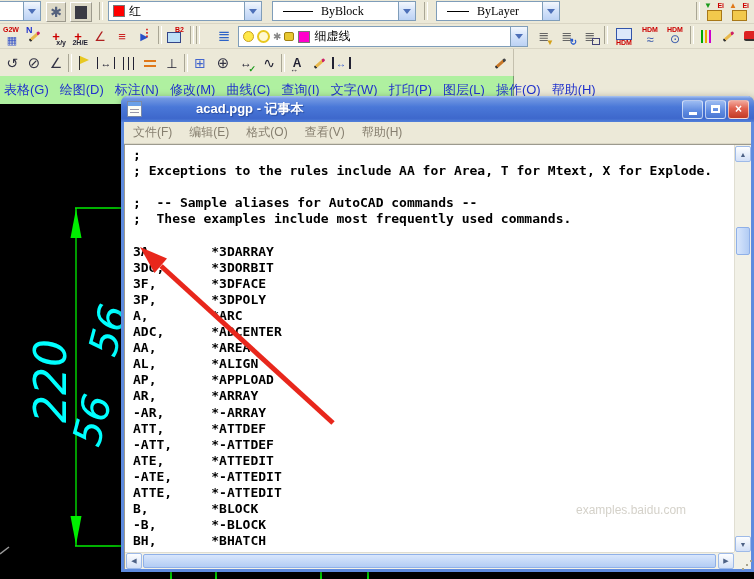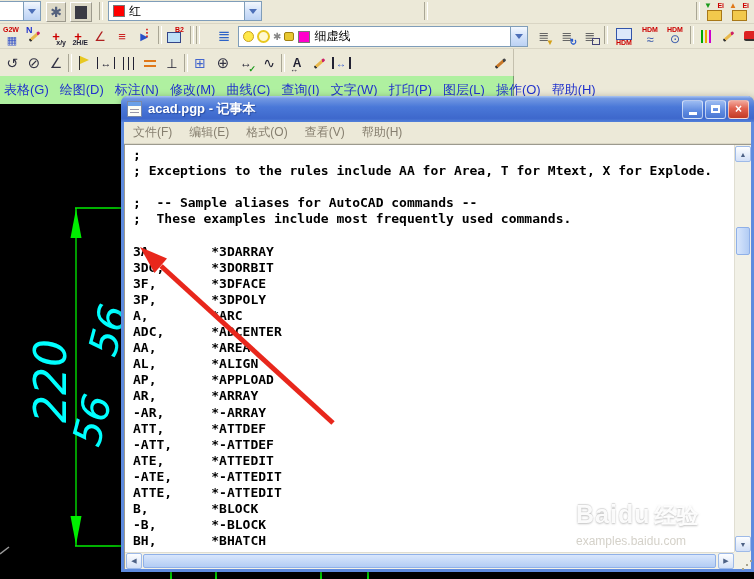--- a/index.html
+++ b/index.html
@@ -43,21 +43,21 @@
   .bars3 b{width:2px;height:13px;display:block;}
   
   #cad-drawing{position:absolute;left:0;top:104px;width:122px;height:475px;z-index:1;}
   .btick{position:absolute;width:2px;height:7px;background:#00EE00;top:572px;z-index:3;}
   
   #notepad{position:absolute;left:121px;top:96px;width:633px;height:476px;z-index:10;
            background:#ECE9D8;border-radius:7px 7px 0 0;box-shadow:2px 3px 8px rgba(0,0,0,.45);
            border-left:3px solid #5E8BDF;border-right:3px solid #5E8BDF;border-bottom:3px solid #5E8BDF;box-sizing:border-box;}
   #np-title{position:absolute;left:-3px;top:0;width:633px;height:26px;border-radius:7px 7px 0 0;
             background:linear-gradient(180deg,#A9C4F2 0%,#7298E2 10%,#4A78D8 42%,#3E68CC 86%,#5280DA 100%);
-            display:flex;align-items:center;padding-left:6px;box-sizing:border-box;}
+            display:flex;align-items:center;padding-left:6px;box-sizing:border-box;gap:48px;}
   #np-title .ttext{color:#fff;font-weight:bold;font-size:13px;margin-left:6px;text-shadow:1px 1px 1px #2A4DA0;white-space:nowrap;}
   .npic{position:relative;width:15px;height:16px;background:#FDFDF5;border:1px solid #7788AA;box-sizing:border-box;}
   .npic b{position:absolute;left:0;top:0;width:100%;height:4px;background:#6AA0E8;}
   .npic i{position:absolute;left:2px;right:2px;top:7px;height:1px;background:#99A;box-shadow:0 3px 0 #99A;}
   #np-btns{margin-left:auto;display:flex;gap:2px;padding-right:5px;}
   .npbtn{width:21px;height:19px;border-radius:3px;border:1px solid rgba(255,255,255,.6);box-sizing:border-box;
          background:linear-gradient(#9DBCF2,#5E8AE0 60%,#4A76D2);display:flex;align-items:center;justify-content:center;
          color:#fff;font-size:12px;font-weight:bold;cursor:default;}
   .npbtn.close{background:linear-gradient(#F2A79A,#E0614E 45%,#C23A24);}
   .gmin{width:8px;height:3px;background:#fff;margin-top:9px;}
@@ -110,21 +110,35 @@
           <span style="width:12px;height:13px;background:#3A3A44;display:block;"></span>
         </div>
       <div class="sep" style="left:99px;"></div>
       <div class="cmb" style="left:108px;width:154px;">
         <span class="sw" style="background:#FF0000;"></span>
         <span>红</span>
         <span class="dd">
             <i></i>
           </span>
       </div>
+      <div class="cmb" style="left:272px;width:144px;">
+        <span class="lineglyph"></span>
+        <span class="serif">ByBlock</span>
+        <span class="dd">
+            <i></i>
+          </span>
+      </div>
       <div class="sep" style="left:424px;"></div>
+      <div class="cmb" style="left:436px;width:124px;">
+        <span class="lineglyph" style="width:22px;"></span>
+        <span class="serif">ByLayer</span>
+        <span class="dd">
+            <i></i>
+          </span>
+      </div>
       <div class="sep" style="left:696px;"></div>
       <div class="ic" style="left:704px;">
         <span style="width:13px;height:9px;background:#F2C94C;border:1px solid #A87818;margin-top:6px;"></span>
         <span class="sub" style="top:0;right:0;color:#C00;">Ei</span>
         <span class="sub" style="top:0;left:0;color:#1A9A1A;font-size:8px;">▼</span>
       </div>
       <div class="ic" style="left:729px;">
         <span style="width:13px;height:9px;background:#F2C94C;border:1px solid #A87818;margin-top:6px;"></span>
         <span class="sub" style="top:0;right:0;color:#C00;">Ei</span>
         <span class="sub" style="top:0;left:0;color:#E07818;font-size:8px;">▲</span>
@@ -391,23 +405,20 @@
             <span>▶</span>
           </div>
       </div>
       <div id="np-grip">
           <b></b>
         </div>
     </div>
   </div>
 
   <div id="watermark">
-    <div>
-      <span class="brand">Baidu</span><span class="badge">经验</span>
-    </div>
     <div class="url">examples.baidu.com</div>
   </div>
 
   <svg id="arrow-overlay" xmlns="http://www.w3.org/2000/svg">
     <line x1="333" y1="423" x2="161" y2="266" stroke="#E8271C" stroke-width="5"></line>
     <polygon points="140,247 167,258.5 154.5,273" fill="#E8271C"></polygon>
   </svg>
 
 </div>
 

